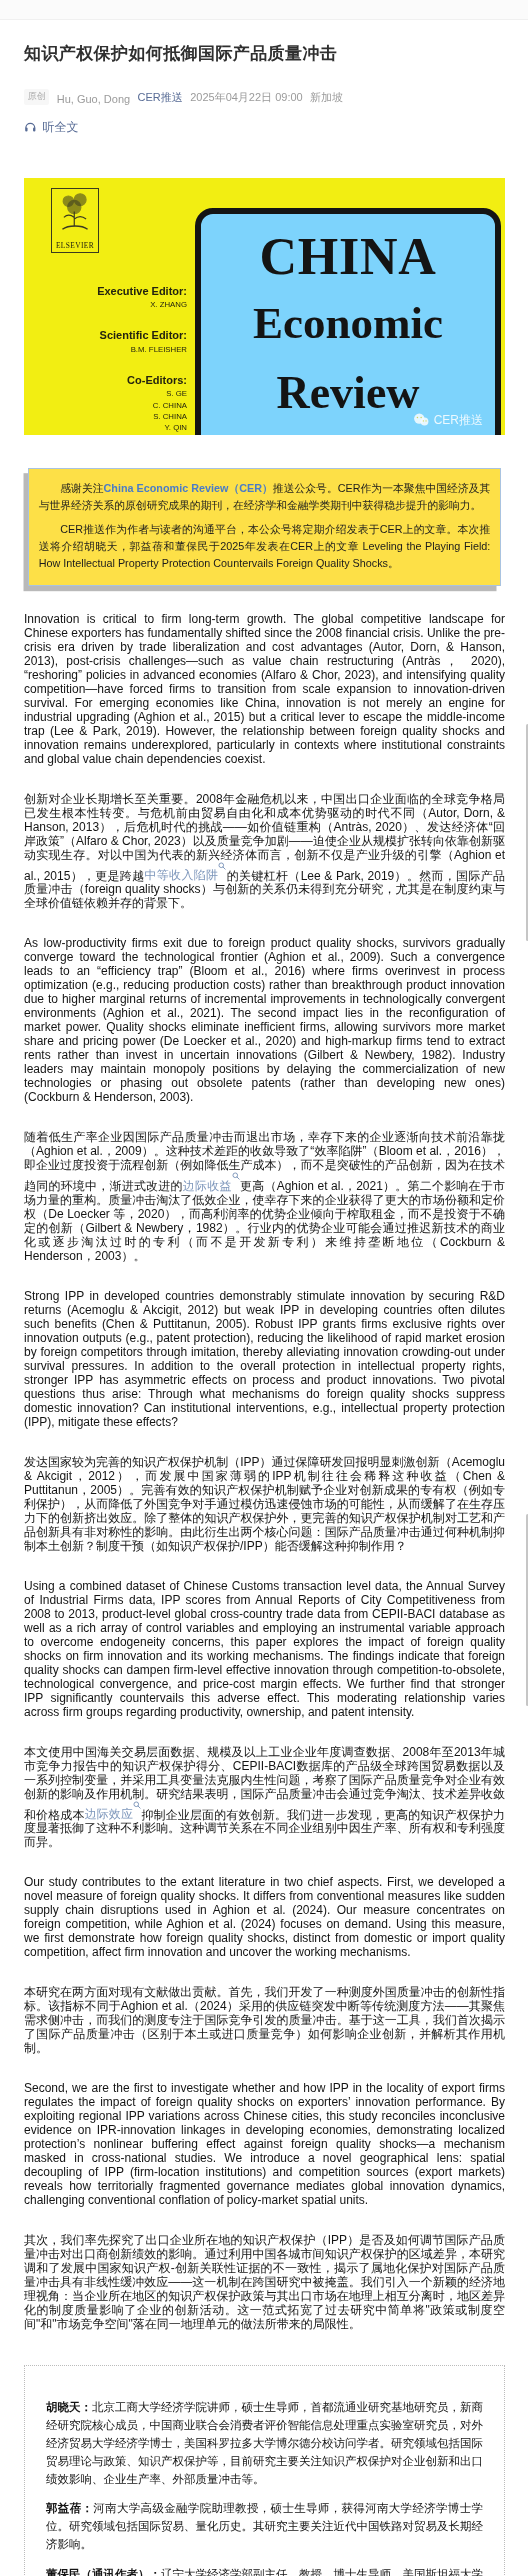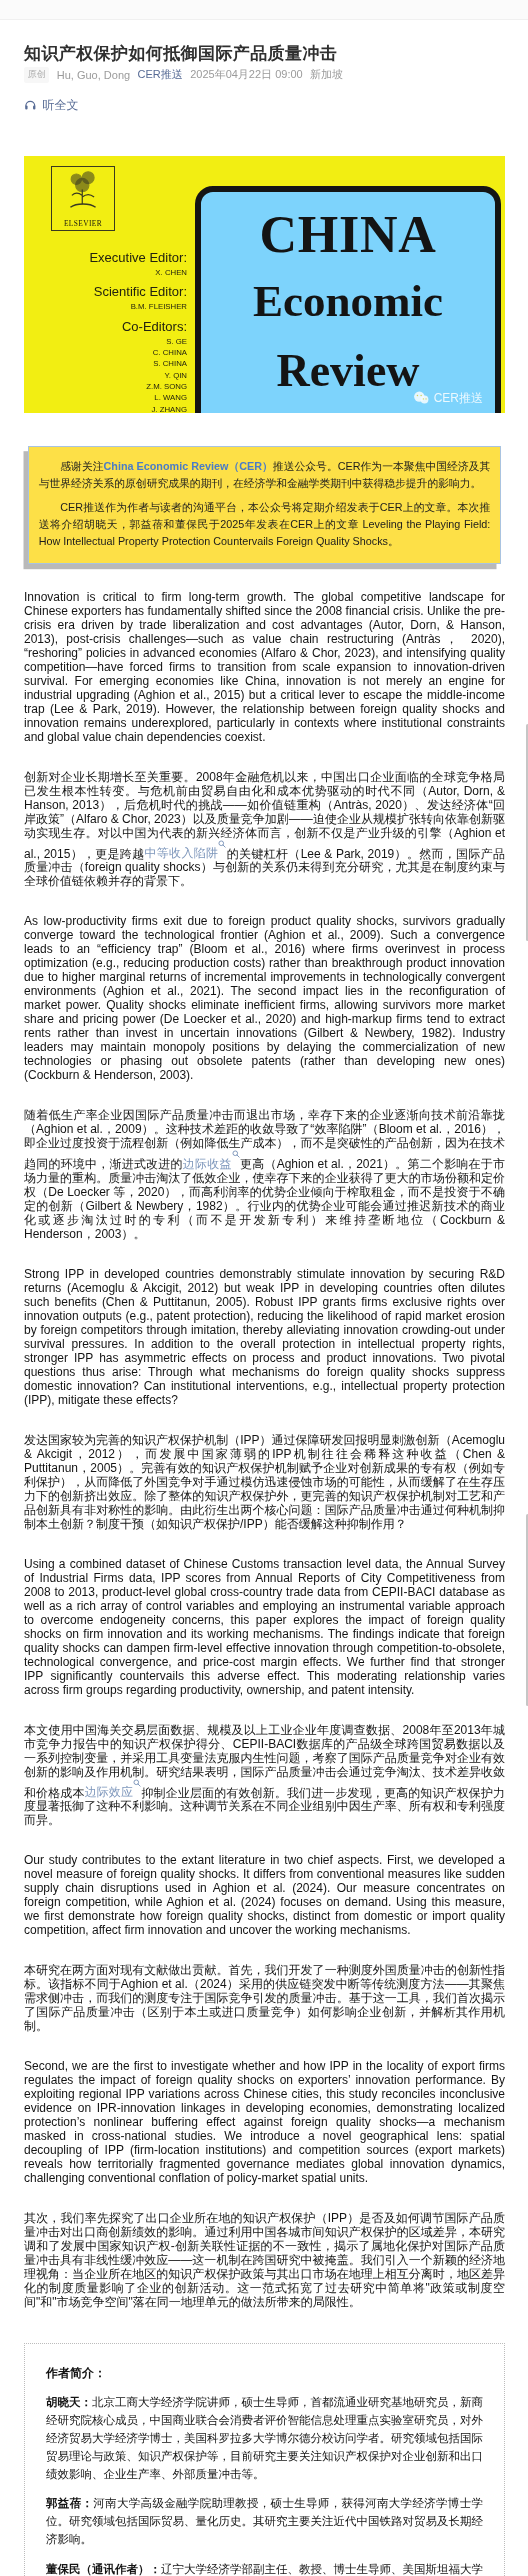--- a/index.html
+++ b/index.html
@@ -12,33 +12,33 @@
   }
   .page { width:529px; min-height:2576px; position:relative; background:#fff; overflow:hidden; }
 
   
   .topbar { height:20px; background:#fbfbfb; border-bottom:0.7px solid #f0f0f0; }
 
   .content { padding:0 24px; }
 
   
   .title { margin-top:22px; font-size:17px; font-weight:700; color:#2f2f2f; line-height:1.45; letter-spacing:0.4px; }
-  .meta { margin-top:0; display:flex; align-items:center; gap:7.4px; font-size:11px; color:#9b9b9b; white-space:nowrap; }
+  .meta { margin-top:22px; display:flex; align-items:flex-end; gap:7.4px; font-size:11px; color:#9b9b9b; white-space:nowrap; }
   .badge { font-size:9px; color:#adadad; background:#f7f7f7; border-radius:2.2px; padding:1.5px 3.7px; }
   .account-link { color:#576b95; cursor:pointer; }
   .listen { margin-top:14px; display:flex; align-items:center; gap:6px; color:#576b95; font-size:12px; cursor:pointer; width:max-content; }
   .listen svg { display:block; }
 
   
   .cover { margin:42px 24px 0 24px; width:481px; height:257px; background:#f2ee12; position:relative; overflow:hidden; }
-  .elsevier-box { position:absolute; left:27px; top:10.4px; width:64px; height:65px; border:1.1px solid #3a3a1f; display:flex; flex-direction:column; align-items:center; justify-content:flex-end; padding-bottom:2.2px; }
+  .elsevier-box { position:absolute; left:27px; top:10.4px; width:48px; height:65px; border:1.1px solid #3a3a1f; display:flex; flex-direction:column; align-items:center; justify-content:flex-end; padding-bottom:2.2px; }
   .elsevier-box svg { position:absolute; top:3px; left:50%; transform:translateX(-50%); }
   .elsevier-name { font-family:"Liberation Serif","DejaVu Serif",serif; font-size:7.4px; letter-spacing:0.4px; color:#22220f; }
   .editors { position:absolute; left:15px; top:88px; width:148px; text-align:right; color:#23230f; }
-  .ed-role { font-size:13px; font-weight:400; margin-top:5px; line-height:1.4; }
+  .ed-role { font-size:11px; font-weight:700; margin-top:18px; line-height:1.4; }
   .ed-name { font-size:7.8px; line-height:1.45; }
   .journal-panel { position:absolute; left:171px; top:30px; width:306px; height:245px; background:#7dd3fc; border:6.7px solid #141414; border-radius:18px; padding-top:10.4px; text-align:center; }
   .jt-line { font-family:"Liberation Serif","DejaVu Serif",serif; font-weight:700; color:#141414; }
   .jt0 { font-size:52px; line-height:65px; letter-spacing:0.7px; }
   .jt1 { font-size:45px; line-height:68px; }
   .jt2 { font-size:46px; line-height:71px; }
   .watermark { position:absolute; right:22px; bottom:6px; display:flex; align-items:center; gap:4.5px; color:rgba(255,255,255,.85); font-size:12px; }
   .watermark svg { display:block; opacity:.9; }
 
   
@@ -106,21 +106,21 @@
           <circle cx="22" cy="20" r="9" fill="#3a3a22" opacity=".55"></circle>
           <path d="M22 26 L22 46 M22 34 C17 30 12 30 8 34 M22 36 C27 32 33 32 38 36"></path>
           <path d="M6 50 C14 44 32 44 40 50" stroke-width="2"></path>
         </g>
       </svg>
       <span class="elsevier-name">ELSEVIER</span>
     </div>
 
     <div class="editors">
         <div class="ed-role">Executive Editor:</div>
-        <div class="ed-name">X. CHEN</div>
+        <div class="ed-name">X. ZHANG</div>
         <div class="ed-role">Scientific Editor:</div>
         <div class="ed-name">B.M. FLEISHER</div>
         <div class="ed-role">Co-Editors:</div>
         <div class="ed-name">S. GE</div>
         <div class="ed-name">C. CHINA</div>
         <div class="ed-name">S. CHINA</div>
         <div class="ed-name">Y. QIN</div>
         <div class="ed-name">Z.M. SONG</div>
         <div class="ed-name">L. WANG</div>
         <div class="ed-name">J. ZHANG</div>
@@ -174,21 +174,20 @@
               <circle cx="4.4" cy="4.4" r="3.1" fill="none" stroke="currentColor" stroke-width="1.3"></circle>
               <line x1="6.8" y1="6.8" x2="9.6" y2="9.6" stroke="currentColor" stroke-width="1.3" stroke-linecap="round"></line>
             </svg></sup></a>抑制企业层面的有效创新。我们进一步发现，更高的知识产权保护力度显著抵御了这种不利影响。这种调节关系在不同企业组别中因生产率、所有权和专利强度而异。</p>
       <p class="body-p">Our study contributes to the extant literature in two chief aspects. First, we developed a novel measure of foreign quality shocks. It differs from conventional measures like sudden supply chain disruptions used in Aghion et al. (2024). Our measure concentrates on foreign competition, while Aghion et al. (2024) focuses on demand. Using this measure, we first demonstrate how foreign quality shocks, distinct from domestic or import quality competition, affect firm innovation and uncover the working mechanisms.</p>
       <p class="body-p">本研究在两方面对现有文献做出贡献。首先，我们开发了一种测度外国质量冲击的创新性指标。该指标不同于Aghion et al.（2024）采用的供应链突发中断等传统测度方法——其聚焦需求侧冲击，而我们的测度专注于国际竞争引发的质量冲击。基于这一工具，我们首次揭示了国际产品质量冲击（区别于本土或进口质量竞争）如何影响企业创新，并解析其作用机制。</p>
       <p class="body-p">Second, we are the first to investigate whether and how IPP in the locality of export firms regulates the impact of foreign quality shocks on exporters’ innovation performance. By exploiting regional IPP variations across Chinese cities, this study reconciles inconclusive evidence on IPR-innovation linkages in developing economies, demonstrating localized protection’s nonlinear buffering effect against foreign quality shocks—a mechanism masked in cross-national studies. We introduce a novel geographical lens: spatial decoupling of IPP (firm-location institutions) and competition sources (export markets) reveals how territorially fragmented governance mediates global innovation dynamics, challenging conventional conflation of policy-market spatial units.</p>
       <p class="body-p">其次，我们率先探究了出口企业所在地的知识产权保护（IPP）是否及如何调节国际产品质量冲击对出口商创新绩效的影响。通过利用中国各城市间知识产权保护的区域差异，本研究调和了发展中国家知识产权-创新关联性证据的不一致性，揭示了属地化保护对国际产品质量冲击具有非线性缓冲效应——这一机制在跨国研究中被掩盖。我们引入一个新颖的经济地理视角：当企业所在地区的知识产权保护政策与其出口市场在地理上相互分离时，地区差异化的制度质量影响了企业的创新活动。这一范式拓宽了过去研究中简单将"政策或制度空间"和"市场竞争空间"落在同一地理单元的做法所带来的局限性。</p>
     </div>
 
   <div class="authors-box">
-    <div class="authors-title">作者简介：</div>
     <div>
         <p class="bio"><b>胡晓天：</b>北京工商大学经济学院讲师，硕士生导师，首都流通业研究基地研究员，新商经研究院核心成员，中国商业联合会消费者评价智能信息处理重点实验室研究员，对外经济贸易大学经济学博士，美国科罗拉多大学博尔德分校访问学者。研究领域包括国际贸易理论与政策、知识产权保护等，目前研究主要关注知识产权保护对企业创新和出口绩效影响、企业生产率、外部质量冲击等。</p>
         <p class="bio"><b>郭益蓓：</b>河南大学高级金融学院助理教授，硕士生导师，获得河南大学经济学博士学位。研究领域包括国际贸易、量化历史。其研究主要关注近代中国铁路对贸易及长期经济影响。</p>
         <p class="bio"><b>董保民（通讯作者）：</b>辽宁大学经济学部副主任、教授、博士生导师、美国斯坦福大学访问学者、加拿大康考迪亚大学经济学博士。主要研究领域为中国经济史、经济思想史、国际经济学、产业经济学、发展经济学等。目前研究主要关注历史因素对贸易和发展的长期影响、国家能力、国家治理、制度变迁等。</p>
       </div>
   </div>
 
   <div class="bottom-space"></div>
 
   <div class="scroll-thumb thumb-1"></div>

